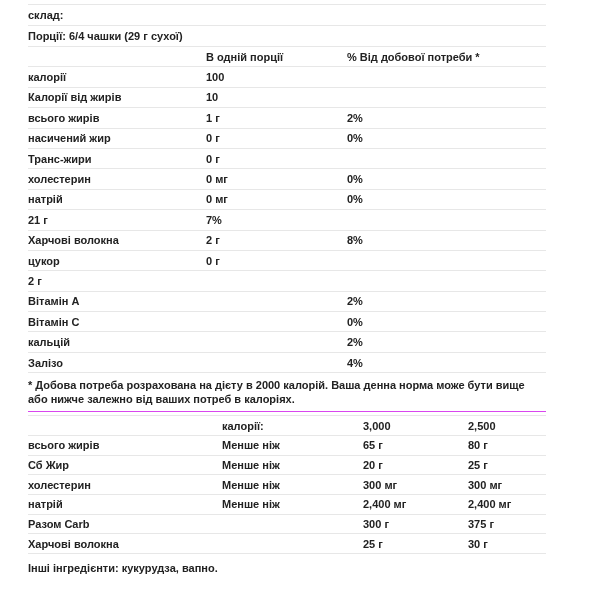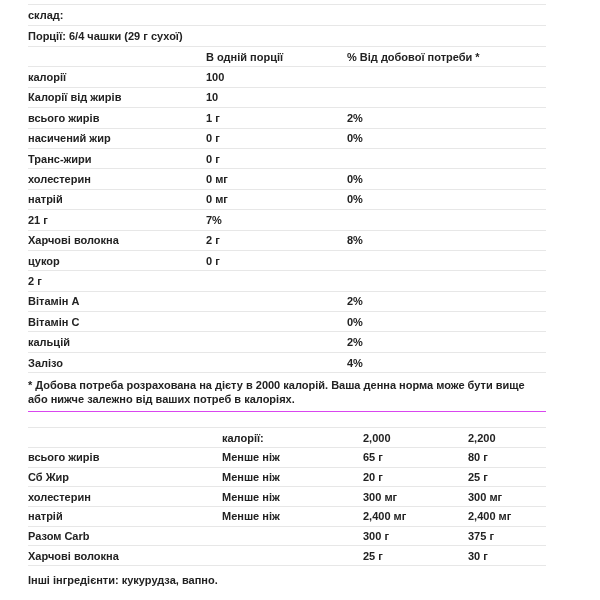--- a/index.html
+++ b/index.html
@@ -40,21 +40,21 @@
     box-sizing: border-box;
   }
   
   .footnote {
     padding: 6px 0 5px 0;
     line-height: 13.5px;
     border-bottom: 1px solid #d946ef;
   }
   .gap { height: 3px; }
   
-  .dv-table { border-top: 1px solid #e7e7e7; margin-top: 12px; }
+  .dv-table { border-top: 1px solid #e7e7e7; }
   .dv-row {
     display: grid;
     grid-template-columns: 194px 141px 105px 1fr;
     align-items: center;
     height: 19.7px;
     border-bottom: 1px solid #e7e7e7;
     box-sizing: border-box;
   }
   .other-ingredients {
     padding-top: 8px;
@@ -157,22 +157,22 @@
   </div>
 
   <div class="footnote">* Добова потреба розрахована на дієту в 2000 калорій. Ваша денна норма може бути вище або нижче залежно від ваших потреб в калоріях.</div>
 
   <div class="gap"></div>
 
   <div class="dv-table">
     <div class="dv-row">
       <span class="cell"></span>
       <span class="cell">калорії:</span>
-      <span class="cell">2,000</span>
-      <span class="cell">2,200</span>
+      <span class="cell">3,000</span>
+      <span class="cell">2,500</span>
     </div>
 
     <div class="dv-row">
       <span class="cell">всього жирів</span>
       <span class="cell">Менше ніж</span>
       <span class="cell">65 г</span>
       <span class="cell">80 г</span>
     </div>
     <div class="dv-row">
       <span class="cell">Сб Жир</span>

